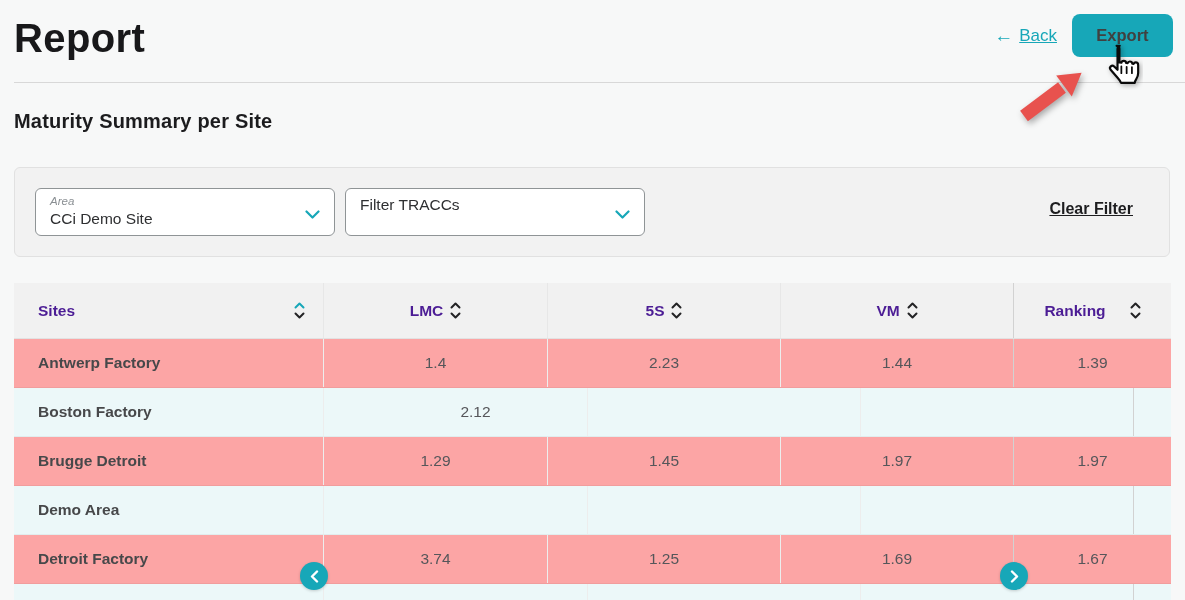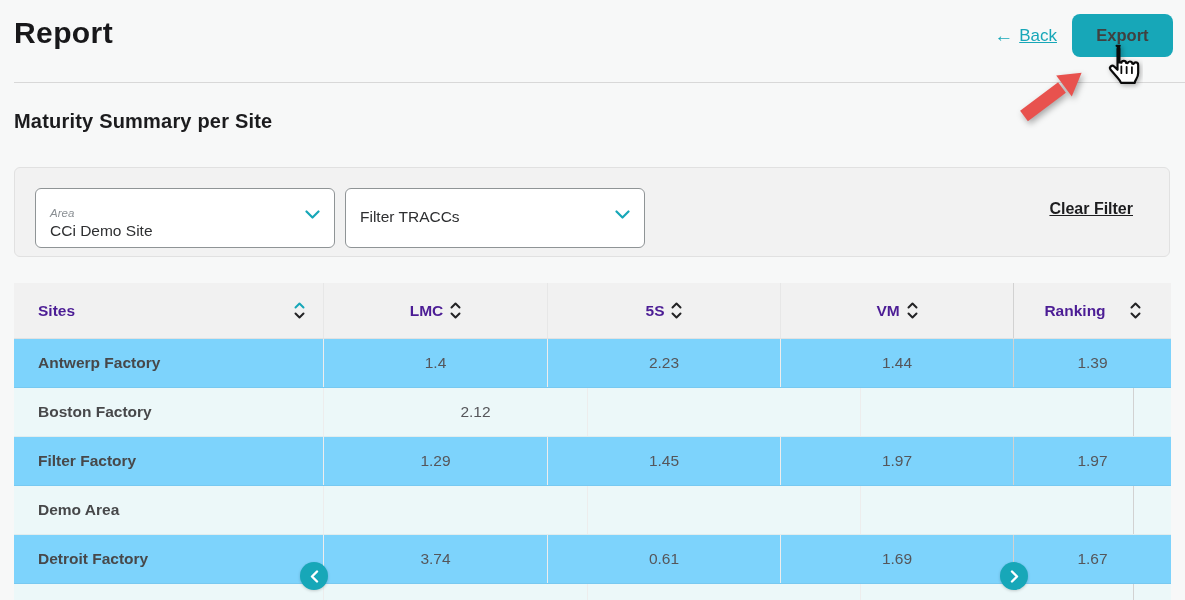--- a/index.html
+++ b/index.html
@@ -1,48 +1,48 @@
 <!DOCTYPE html>
 <html style="--accent: #17a7b8; --arrow-red: #e8524e; --page-bg: #f7f8f8; --card-bg: #f2f2f2; --header-bg: #f1f1f1; --alt-row: #ecf8f9;"><head>
 <meta charset="utf-8">
 <style>
   html,body{margin:0;padding:0;}
   body{font-family:"Liberation Sans", sans-serif; background:#fff;}
   .stage{position:relative;width:1185px;height:600px;overflow:hidden;background:var(--page-bg,#f7f8f8);}
 
   
-  .page-title{position:absolute;left:14px;top:16px;font-size:30px;font-weight:800;color:#18181a;letter-spacing:.4px;}
+  .page-title{position:absolute;left:14px;top:16px;font-size:40px;font-weight:800;color:#18181a;letter-spacing:.4px;}
   .header-right{position:absolute;right:12px;top:14px;display:flex;align-items:center;gap:15px;height:43px;}
   .back-link{display:flex;align-items:center;gap:6px;color:var(--accent);font-size:17px;cursor:pointer;}
   .back-link .back-text{text-decoration:underline;}
   .back-arrow{font-size:19px;line-height:1;}
   .export-btn{width:101px;height:43px;background:var(--accent);color:#404040;border:none;border-radius:8px;
     font-size:16.5px;font-weight:700;font-family:"Liberation Sans",sans-serif;cursor:pointer;}
   .divider{position:absolute;left:14px;top:82px;width:1171px;height:1px;background:#d8d8d8;}
 
   .section-title{position:absolute;left:14px;top:110px;font-size:20px;font-weight:800;color:#1c1c1e;letter-spacing:.2px;}
 
   
   .filter-card{position:absolute;left:14px;top:167px;width:1156px;height:90px;background:var(--card-bg);
     border:1px solid #e1e1e1;border-radius:6px;box-sizing:border-box;}
-  .dropdown{position:absolute;top:20px;width:300px;height:60px;background:#fff;border:1px solid #8f9496;
-    border-radius:6px;box-sizing:border-box;padding:18px 14px;cursor:pointer;}
+  .dropdown{position:absolute;top:20px;width:300px;height:48px;background:#fff;border:1px solid #8f9496;
+    border-radius:6px;box-sizing:border-box;padding:6px 14px;cursor:pointer;}
   .dropdown.area{left:20px;}
   .dropdown.traccs{left:330px;}
   .dd-label{display:block;font-size:11.5px;font-style:italic;color:#8a8f93;line-height:1.2;}
   .dd-value{display:block;font-size:15.5px;color:#2e2f31;margin-top:1px;}
   .dd-chevron{position:absolute;right:14px;top:21px;}
   .clear-filter{position:absolute;right:36px;top:32px;font-size:16px;font-weight:700;color:#1d1d1f;
     text-decoration:underline;cursor:pointer;}
 
   
   .table{position:absolute;left:14px;top:283px;width:1157px;}
   .trow{display:grid;grid-template-columns:310px 224px 233px 233px 157px;}
   .thead{height:55px;background:var(--header-bg);}
-  .tbody-row{height:48px;background:#7dd3fc;}
+  .tbody-row{height:48px;background:#fca5a5;}
   .tbody-row.alt{background:var(--alt-row);gap:40px;}
   .cell{display:flex;align-items:center;justify-content:center;box-sizing:border-box;
     border-right:1px solid #ededed;font-size:15.5px;color:#55565a;}
   .cell:nth-child(4){border-right:1px solid #d2d2d2;}
   .cell:last-child{border-right:none;}
   .site-cell{justify-content:flex-start;padding-left:24px;font-weight:700;color:#47484a;}
   .hcell{display:flex;align-items:center;justify-content:center;gap:7px;box-sizing:border-box;
     border-right:1px solid #e7e7e7;font-size:15.5px;font-weight:700;color:#4c1d95;cursor:pointer;}
   .hcell:nth-child(4){border-right:1px solid #d2d2d2;}
   .hcell:last-child{border-right:none;gap:24px;}
@@ -142,37 +142,37 @@
           <div class="cell">1.39</div>
         </div>
         <div class="trow tbody-row alt">
           <div class="cell site-cell">Boston Factory</div>
           <div class="cell">2.12</div>
           <div class="cell"></div>
           <div class="cell"></div>
           <div class="cell">2.17</div>
         </div>
         <div class="trow tbody-row">
-          <div class="cell site-cell">Filter Factory</div>
+          <div class="cell site-cell">Brugge Detroit</div>
           <div class="cell">1.29</div>
           <div class="cell">1.45</div>
           <div class="cell">1.97</div>
           <div class="cell">1.97</div>
         </div>
         <div class="trow tbody-row alt">
           <div class="cell site-cell">Demo Area</div>
           <div class="cell"></div>
           <div class="cell"></div>
           <div class="cell"></div>
           <div class="cell">1.42</div>
         </div>
         <div class="trow tbody-row">
           <div class="cell site-cell">Detroit Factory</div>
           <div class="cell">3.74</div>
-          <div class="cell">0.61</div>
+          <div class="cell">1.25</div>
           <div class="cell">1.69</div>
           <div class="cell">1.67</div>
         </div>
         <div class="trow tbody-row alt">
           <div class="cell site-cell">F</div>
           <div class="cell"></div>
           <div class="cell"></div>
           <div class="cell"></div>
           <div class="cell"></div>
         </div>

